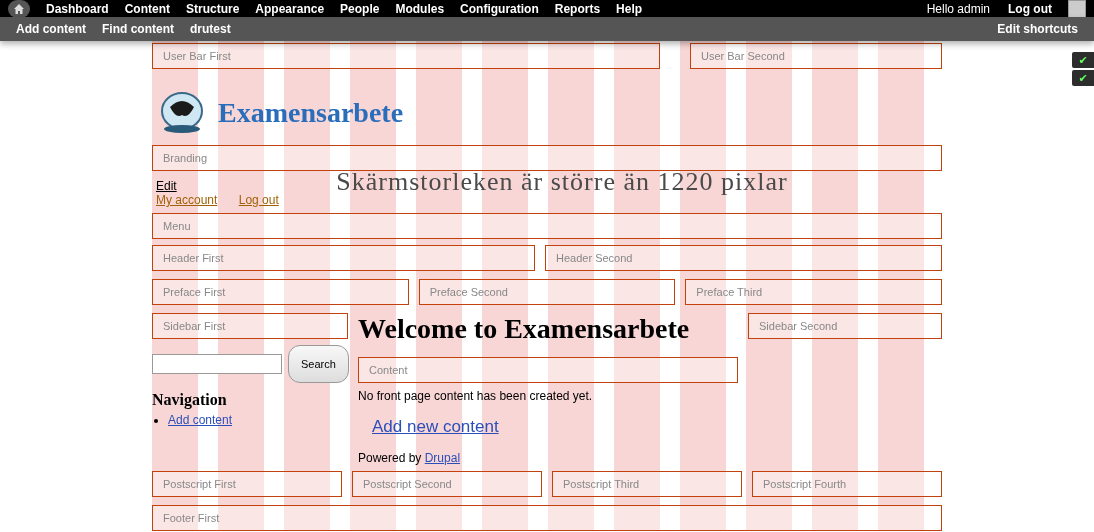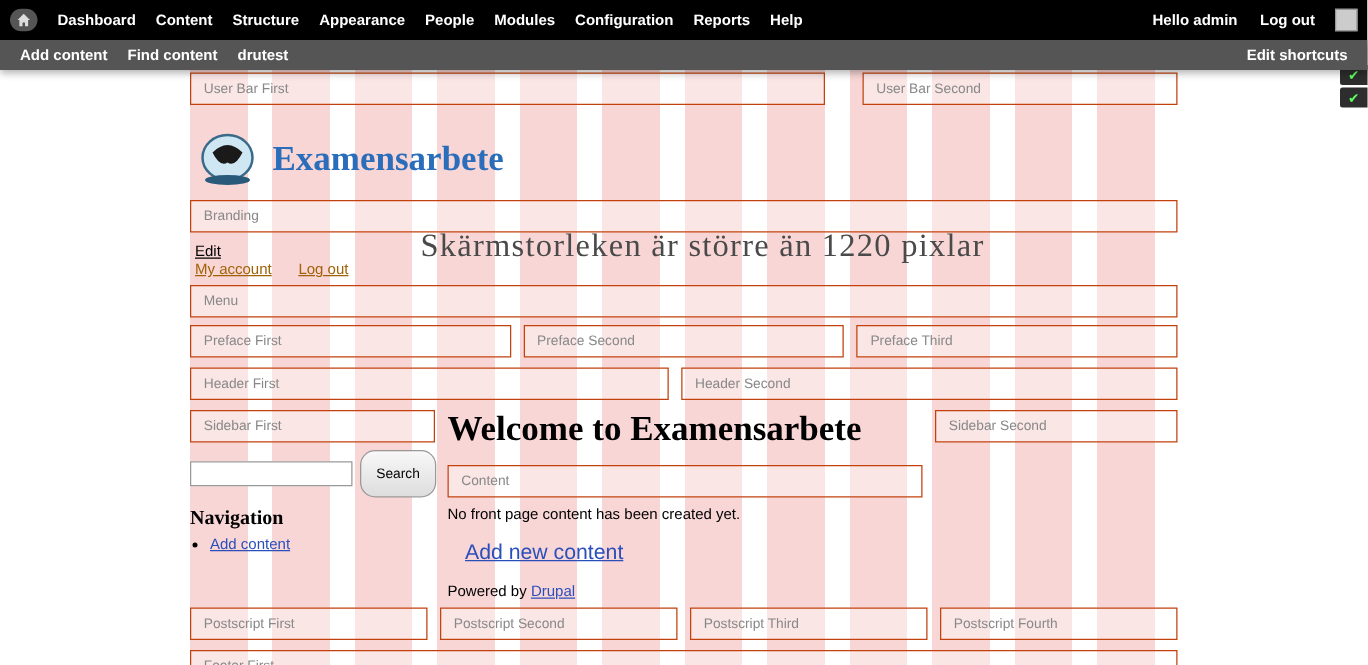--- a/index.html
+++ b/index.html
@@ -1,21 +1,21 @@
 <!DOCTYPE html>
 <html><head>
 <meta charset="utf-8">
 <style>
 * { margin: 0; padding: 0; box-sizing: border-box; }
 body { font-family: "Lucida Grande", Arial, sans-serif; font-size: 12px; background: #fff; width: 1094px; }
-.admin-bar { background: #000; color: #fff; height: 32px; display: flex; align-items: center; padding: 0 8px; position: relative; }
+.admin-bar { background: #000; color: #fff; height: 17px; display: flex; align-items: center; padding: 0 8px; position: relative; }
 .admin-bar .home-icon { width: 22px; height: 18px; background: #555; border-radius: 9px; display: flex; align-items: center; justify-content: center; margin-right: 8px; cursor: pointer; }
 .admin-bar a { color: #fff; text-decoration: none; padding: 0 8px; font-weight: bold; font-size: 12px; cursor: pointer; }
 .admin-bar .right { margin-left: auto; display: flex; align-items: center; }
-.admin-bar .hello { padding-right: 10px; font-weight: bold; }
+.admin-bar .hello { padding-right: 10px; font-weight: normal; }
 .admin-bar .toggle { width: 18px; height: 18px; background: #ccc; margin-left: 8px; border: 1px solid #999; }
 .shortcut-bar { background: #555; color: #fff; height: 24px; display: flex; align-items: center; padding: 0 8px; box-shadow: 0 3px 6px rgba(0,0,0,0.3); position: relative; z-index: 10; }
 .shortcut-bar a { color: #fff; text-decoration: none; padding: 0 8px; font-weight: bold; font-size: 12px; cursor: pointer; }
 .shortcut-bar .right { margin-left: auto; }
 .page { width: 790px; margin: 0 auto; position: relative; padding-top: 2px; }
 .grid-bg { position: absolute; top: 0; left: 0; right: 0; bottom: 0; z-index: -1; background: repeating-linear-gradient(to right, #f9d6d6 0, #f9d6d6 46px, #fff 46px, #fff 66px); }
 .block-placeholder { border: 1px solid #c2410c; background: rgba(255,255,255,0.4); padding: 6px 10px; font-size: 11px; color: #888; margin-bottom: 6px; }
 .row { display: flex; gap: 10px; margin-bottom: 2px; }
 .col { flex: 1; }
 .branding-row { display: flex; align-items: center; padding: 12px 0 8px; text-align: center; }
@@ -114,28 +114,28 @@
 
   <div class="nav-links">
     <a class="active">Edit</a><br>
     <a>My account</a>
     <a>Log out</a>
   </div>
 
   <div class="block-placeholder">Menu</div>
 
   <div class="row">
+    <div class="col block-placeholder" style="flex:0 0 383px">Header First</div>
+    <div class="col block-placeholder">Header Second</div>
+  </div>
+
+  <div class="row">
     <div class="col block-placeholder">Preface First</div>
     <div class="col block-placeholder">Preface Second</div>
     <div class="col block-placeholder">Preface Third</div>
-  </div>
-
-  <div class="row">
-    <div class="col block-placeholder" style="flex:0 0 383px">Header First</div>
-    <div class="col block-placeholder">Header Second</div>
   </div>
 
   <div class="main-row">
     <div class="sidebar">
       <div class="block-placeholder">Sidebar First</div>
       <div class="search-form">
         <input class="search-input" type="text" style="">
         <button class="search-btn">Search</button>
       </div>
       <div class="nav-heading">Navigation</div>

